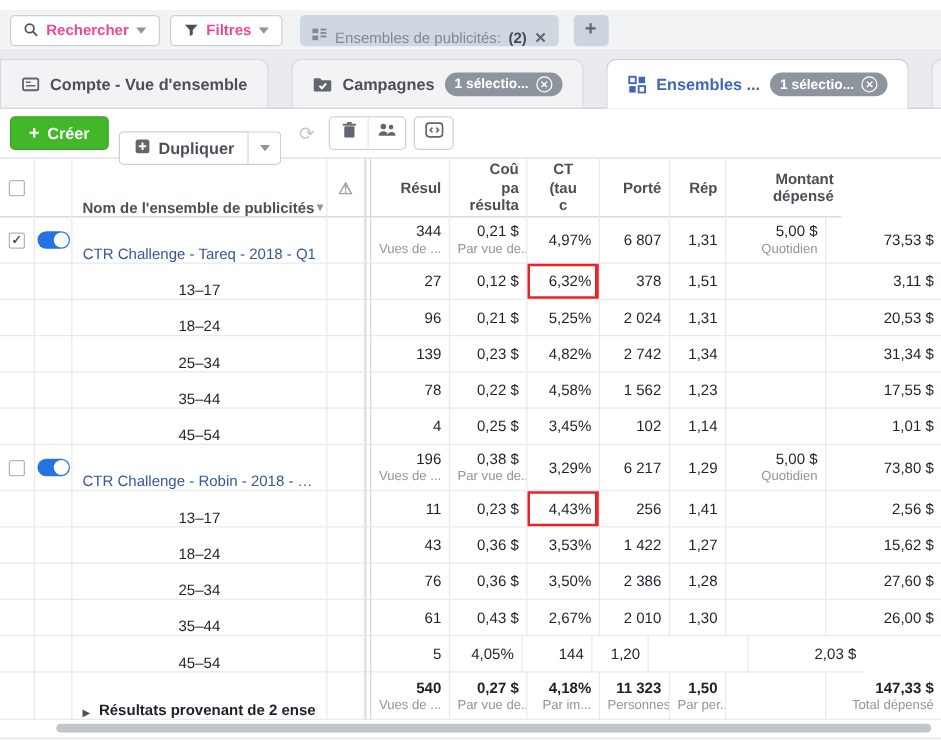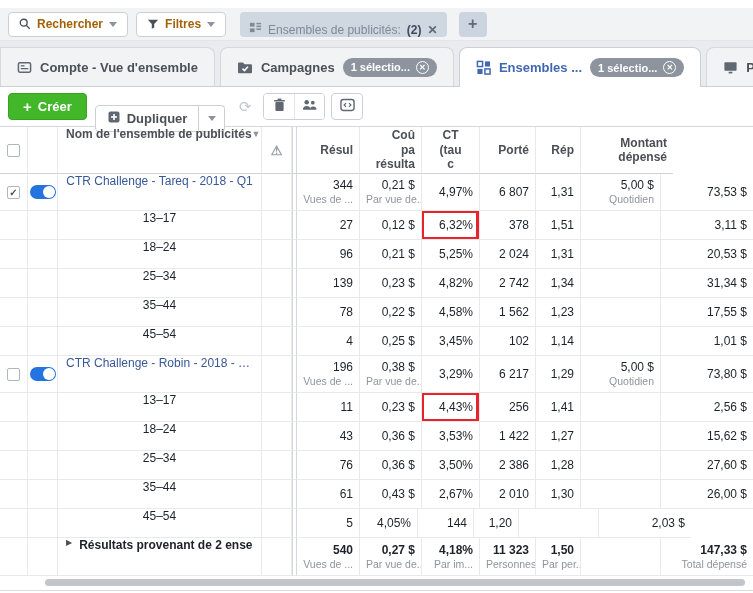--- a/index.html
+++ b/index.html
@@ -3,32 +3,32 @@
 <meta charset="utf-8">
 <style>
   * { margin:0; padding:0; box-sizing:border-box; }
   html,body { background:#fff; }
   body { font-family:"Liberation Sans", sans-serif; color:#1d2129; }
   .app { position:relative; width:753px; height:593px; overflow:hidden; background:#fff; }
 
   
   .top-strip { height:8px; background:#fff; }
   .filter-bar { height:33px; background:#f2f3f5; display:flex; align-items:center; padding:0 0 0 8px; gap:8px; border-bottom:1px solid #e3e5e8; }
-  .fbtn { display:inline-flex; align-items:center; gap:6px; height:25px; padding:0 10px; background:#fff; border:1px solid #ccd0d5; border-radius:4px; font-size:12px; font-weight:bold; color:#a16207; cursor:pointer; }
+  .fbtn { display:inline-flex; align-items:center; gap:6px; height:25px; padding:0 10px; background:#fff; border:1px solid #ccd0d5; border-radius:4px; font-size:12px; font-weight:bold; color:#ec4899; cursor:pointer; }
   .fbtn svg { display:block; }
   .caret-dn { width:0; height:0; border-left:4px solid transparent; border-right:4px solid transparent; border-top:5px solid #8d949e; display:inline-block; }
   .chip { display:inline-flex; align-items:flex-end; gap:6px; height:25px; padding:0 9px; background:#cfd7e1; border-radius:4px; font-size:12px; margin-left:6px; }
   .chip-label { color:#7f8a97; }
   .chip-count { color:#3f4b58; font-weight:bold; }
   .chip-close { color:#5d6879; font-size:12px; cursor:pointer; font-weight:bold; }
   .add-filter { display:inline-flex; align-items:center; justify-content:center; width:28px; height:25px; background:#ccd5df; border-radius:4px; color:#5d6879; font-size:16px; font-weight:bold; cursor:pointer; margin-left:4px; }
 
   
   .tab-bar { height:46px; background:#e9ebee; display:flex; align-items:flex-end; padding:0; border-bottom:1px solid #ccd0d5; position:relative; }
-  .tab { display:flex; align-items:center; gap:8px; height:39px; padding:0 16px; background:#f2f3f5; border:1px solid #d5d8dc; border-bottom:none; border-radius:8px 8px 0 0; font-size:13px; font-weight:bold; color:#4b4f56; margin-right:5px; cursor:pointer; white-space:nowrap;justify-content:space-between; }
+  .tab { display:flex; align-items:center; gap:8px; height:39px; padding:0 16px; background:#f2f3f5; border:1px solid #d5d8dc; border-bottom:none; border-radius:8px 8px 0 0; font-size:13px; font-weight:bold; color:#4b4f56; margin-right:18px; cursor:pointer; white-space:nowrap;justify-content:space-between; }
   .tab.active { background:#fff; color:#4267b2; position:relative; margin-bottom:-1px; height:40px; border-color:#ccd0d5; }
   .tab .ticon { display:flex; }
   .badge { display:inline-flex; align-items:center; gap:6px; background:#8d949e; color:#fff; font-size:11px; font-weight:bold; border-radius:10px; padding:3px 8px; }
   .badge .bclose { width:13px; height:13px; border:1px solid #fff; border-radius:50%; font-size:8px; display:inline-flex; align-items:center; justify-content:center; cursor:pointer; }
 
   
   .toolbar { height:39px; background:#fff; display:flex; align-items:center; padding:0 0 0 8px; gap:8px; }
   .btn-green { display:inline-flex; align-items:center; gap:6px; height:27px; padding:0 14px; background:#42b72a; border:1px solid #36a420; border-radius:4px; color:#fff; font-size:13px; font-weight:bold; cursor:pointer; }
   .split { display:inline-flex; height:27px;margin-top:24px; }
   .split .main { display:inline-flex; align-items:center; gap:6px; padding:0 11px; background:#fff; border:1px solid #ccd0d5; border-radius:4px 0 0 4px; font-size:13px; font-weight:bold; color:#4b4f56; cursor:pointer; }
@@ -38,21 +38,21 @@
   .icon-group .ibtn { display:inline-flex; align-items:center; justify-content:center; width:30px; color:#606770; cursor:pointer; background:#fff; }
   .icon-group .ibtn + .ibtn { border-left:1px solid #e3e5e8; }
   .icon-solo { display:inline-flex; align-items:center; justify-content:center; width:32px; height:27px; border:1px solid #ccd0d5; border-radius:4px; color:#606770; cursor:pointer; background:#fff; }
 
   
   .table { border-top:1px solid #d4d7db; }
   .row { display:flex; background:#fff; }
   .cell { border-right:1px solid #e7e9ec; border-bottom:1px solid #e7e9ec; position:relative; overflow:hidden; display:flex; flex-direction:column; justify-content:center; }
   .col-check  { width:28px;  align-items:center; }
   .col-toggle { width:30px;  align-items:center; }
-  .col-name   { width:204px; padding:0 8px; flex-direction:row; align-items:flex-start; white-space:nowrap; }
+  .col-name   { width:204px; padding:0 8px; flex-direction:row; align-items:flex-end; white-space:nowrap; }
   .col-warn   { width:30px;  align-items:center; }
   .col-gap    { width:5px; border-left:1px solid #d4d7db; border-right:1px solid #d4d7db; }
   .num        { text-align:right; padding:2px 6px; font-size:12px; }
   .col-results{ width:63px; }
   .col-cost   { width:62px; }
   .col-ctr    { width:58px;text-align:right; }
   .col-reach  { width:56px; }
   .col-freq   { width:45px; }
   .col-budget { width:80px; }
   .col-spent  { width:92px; border-right:none; }

